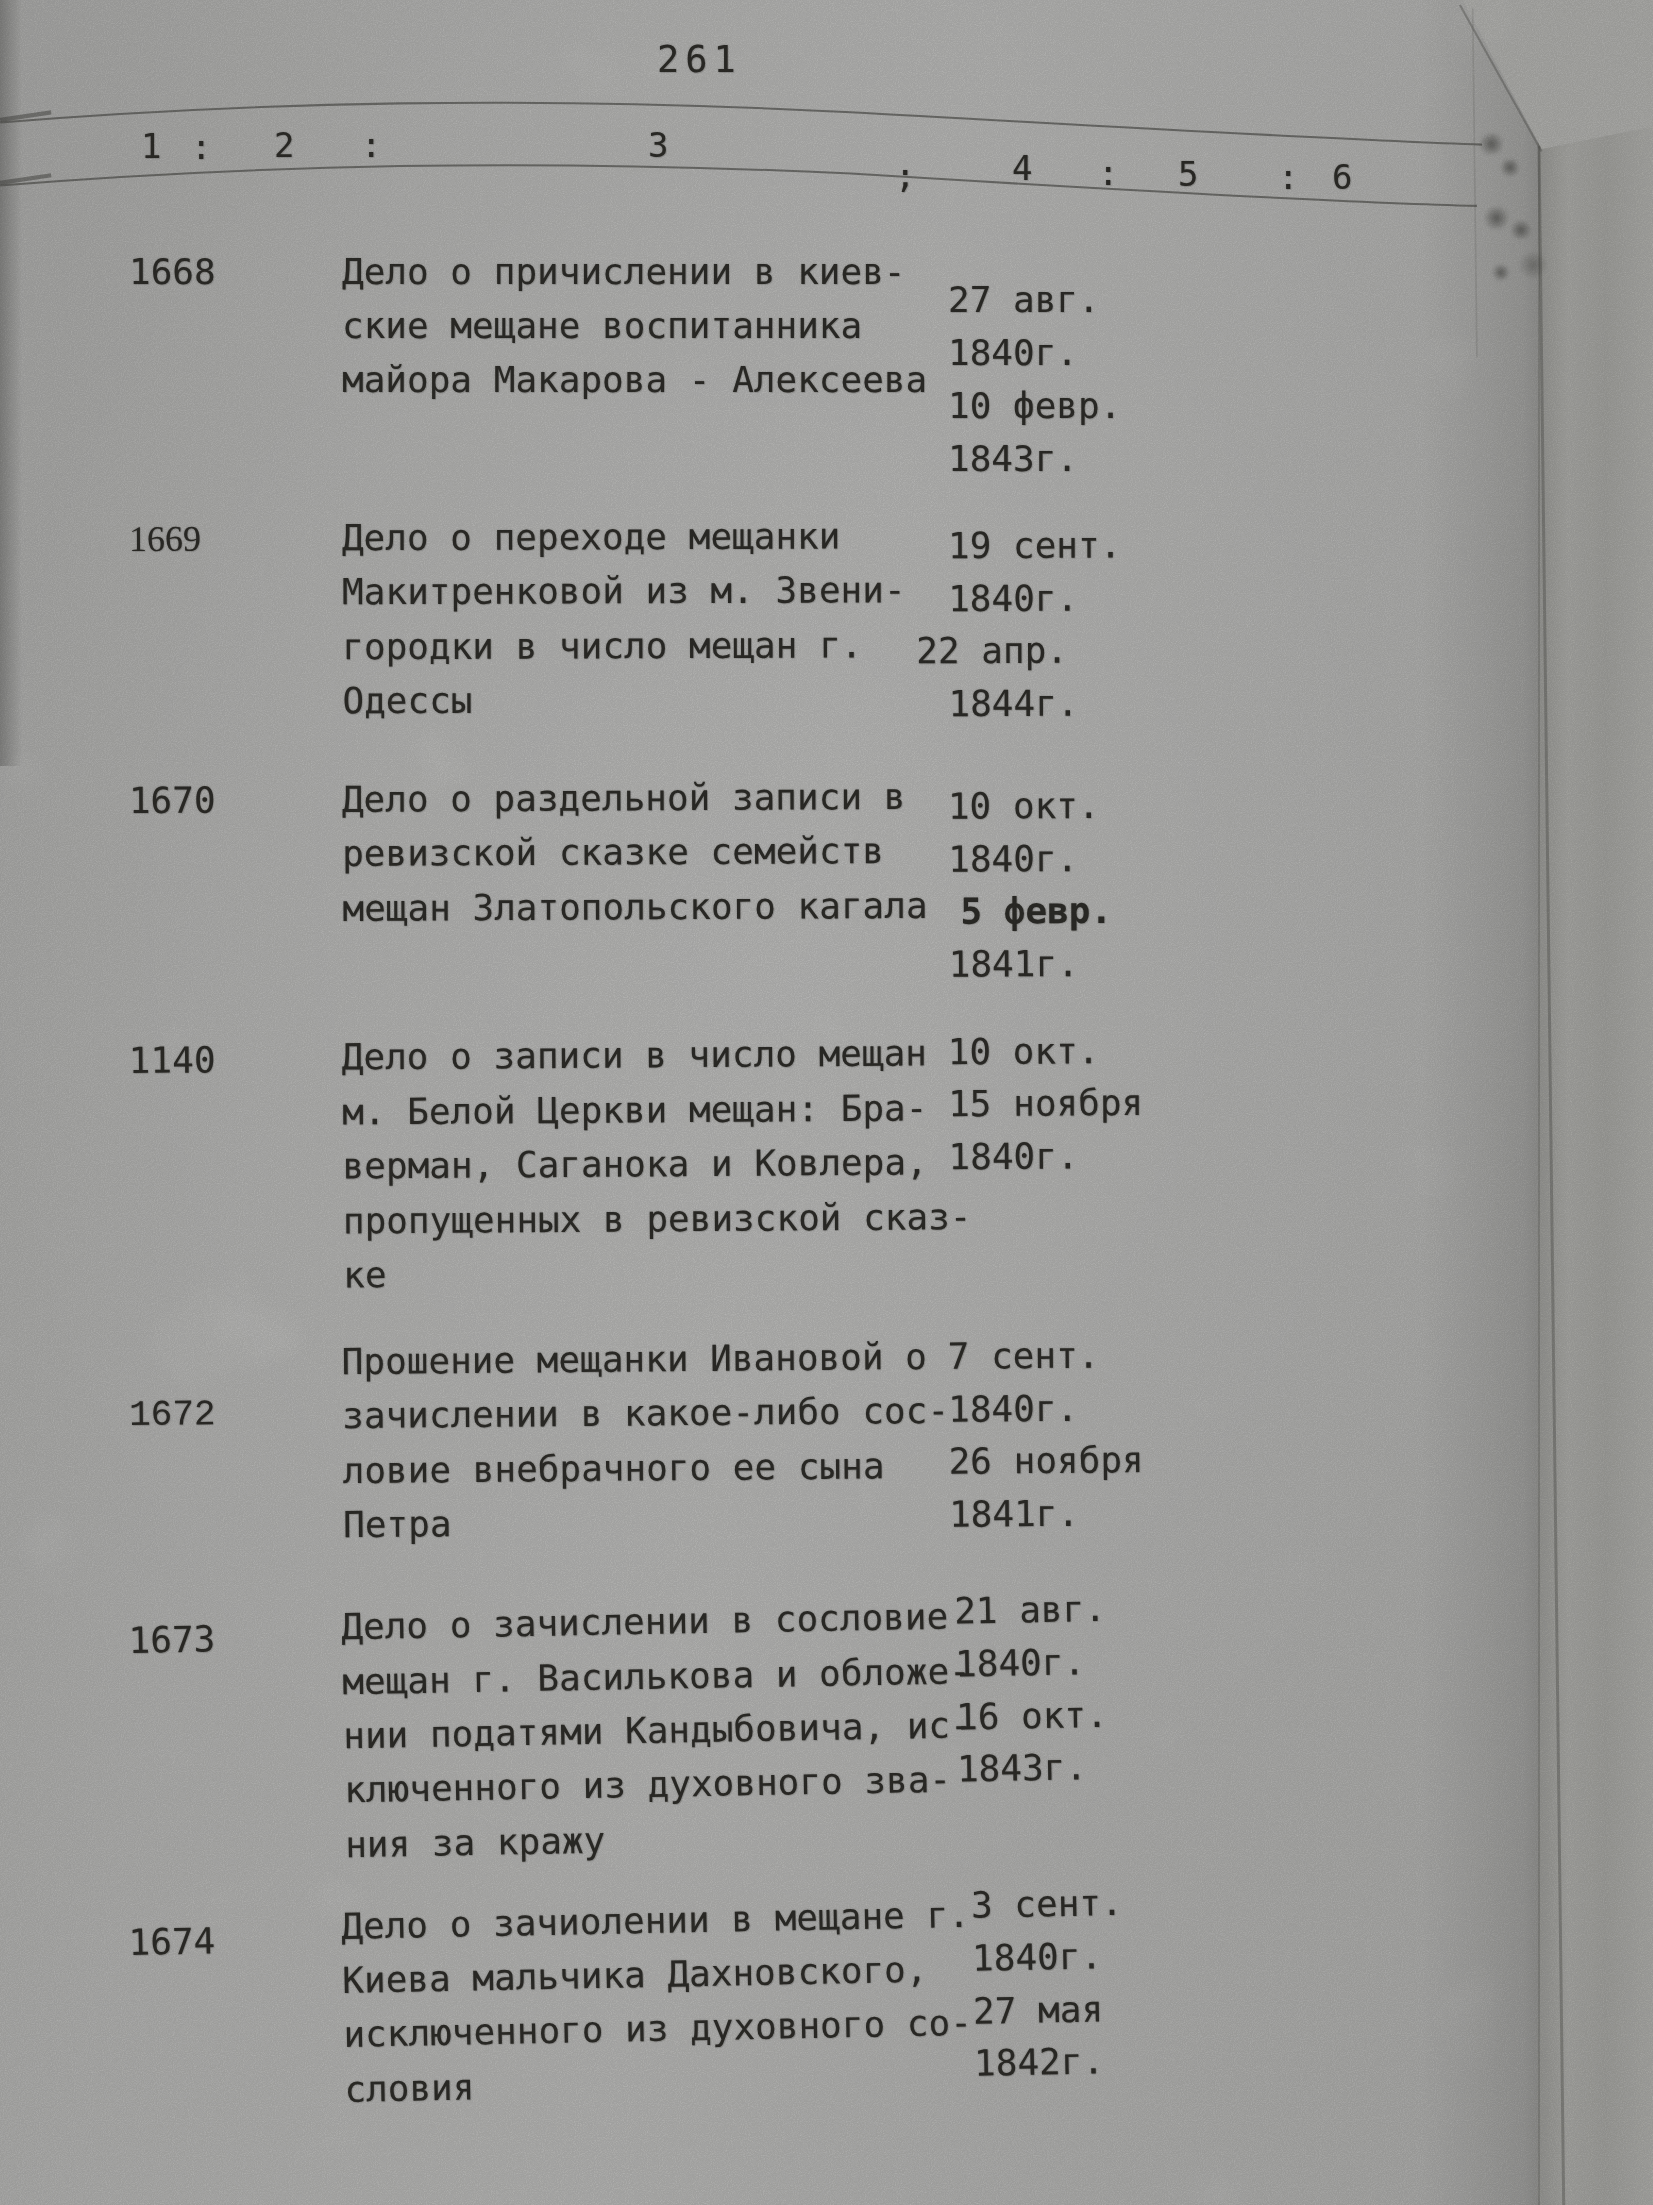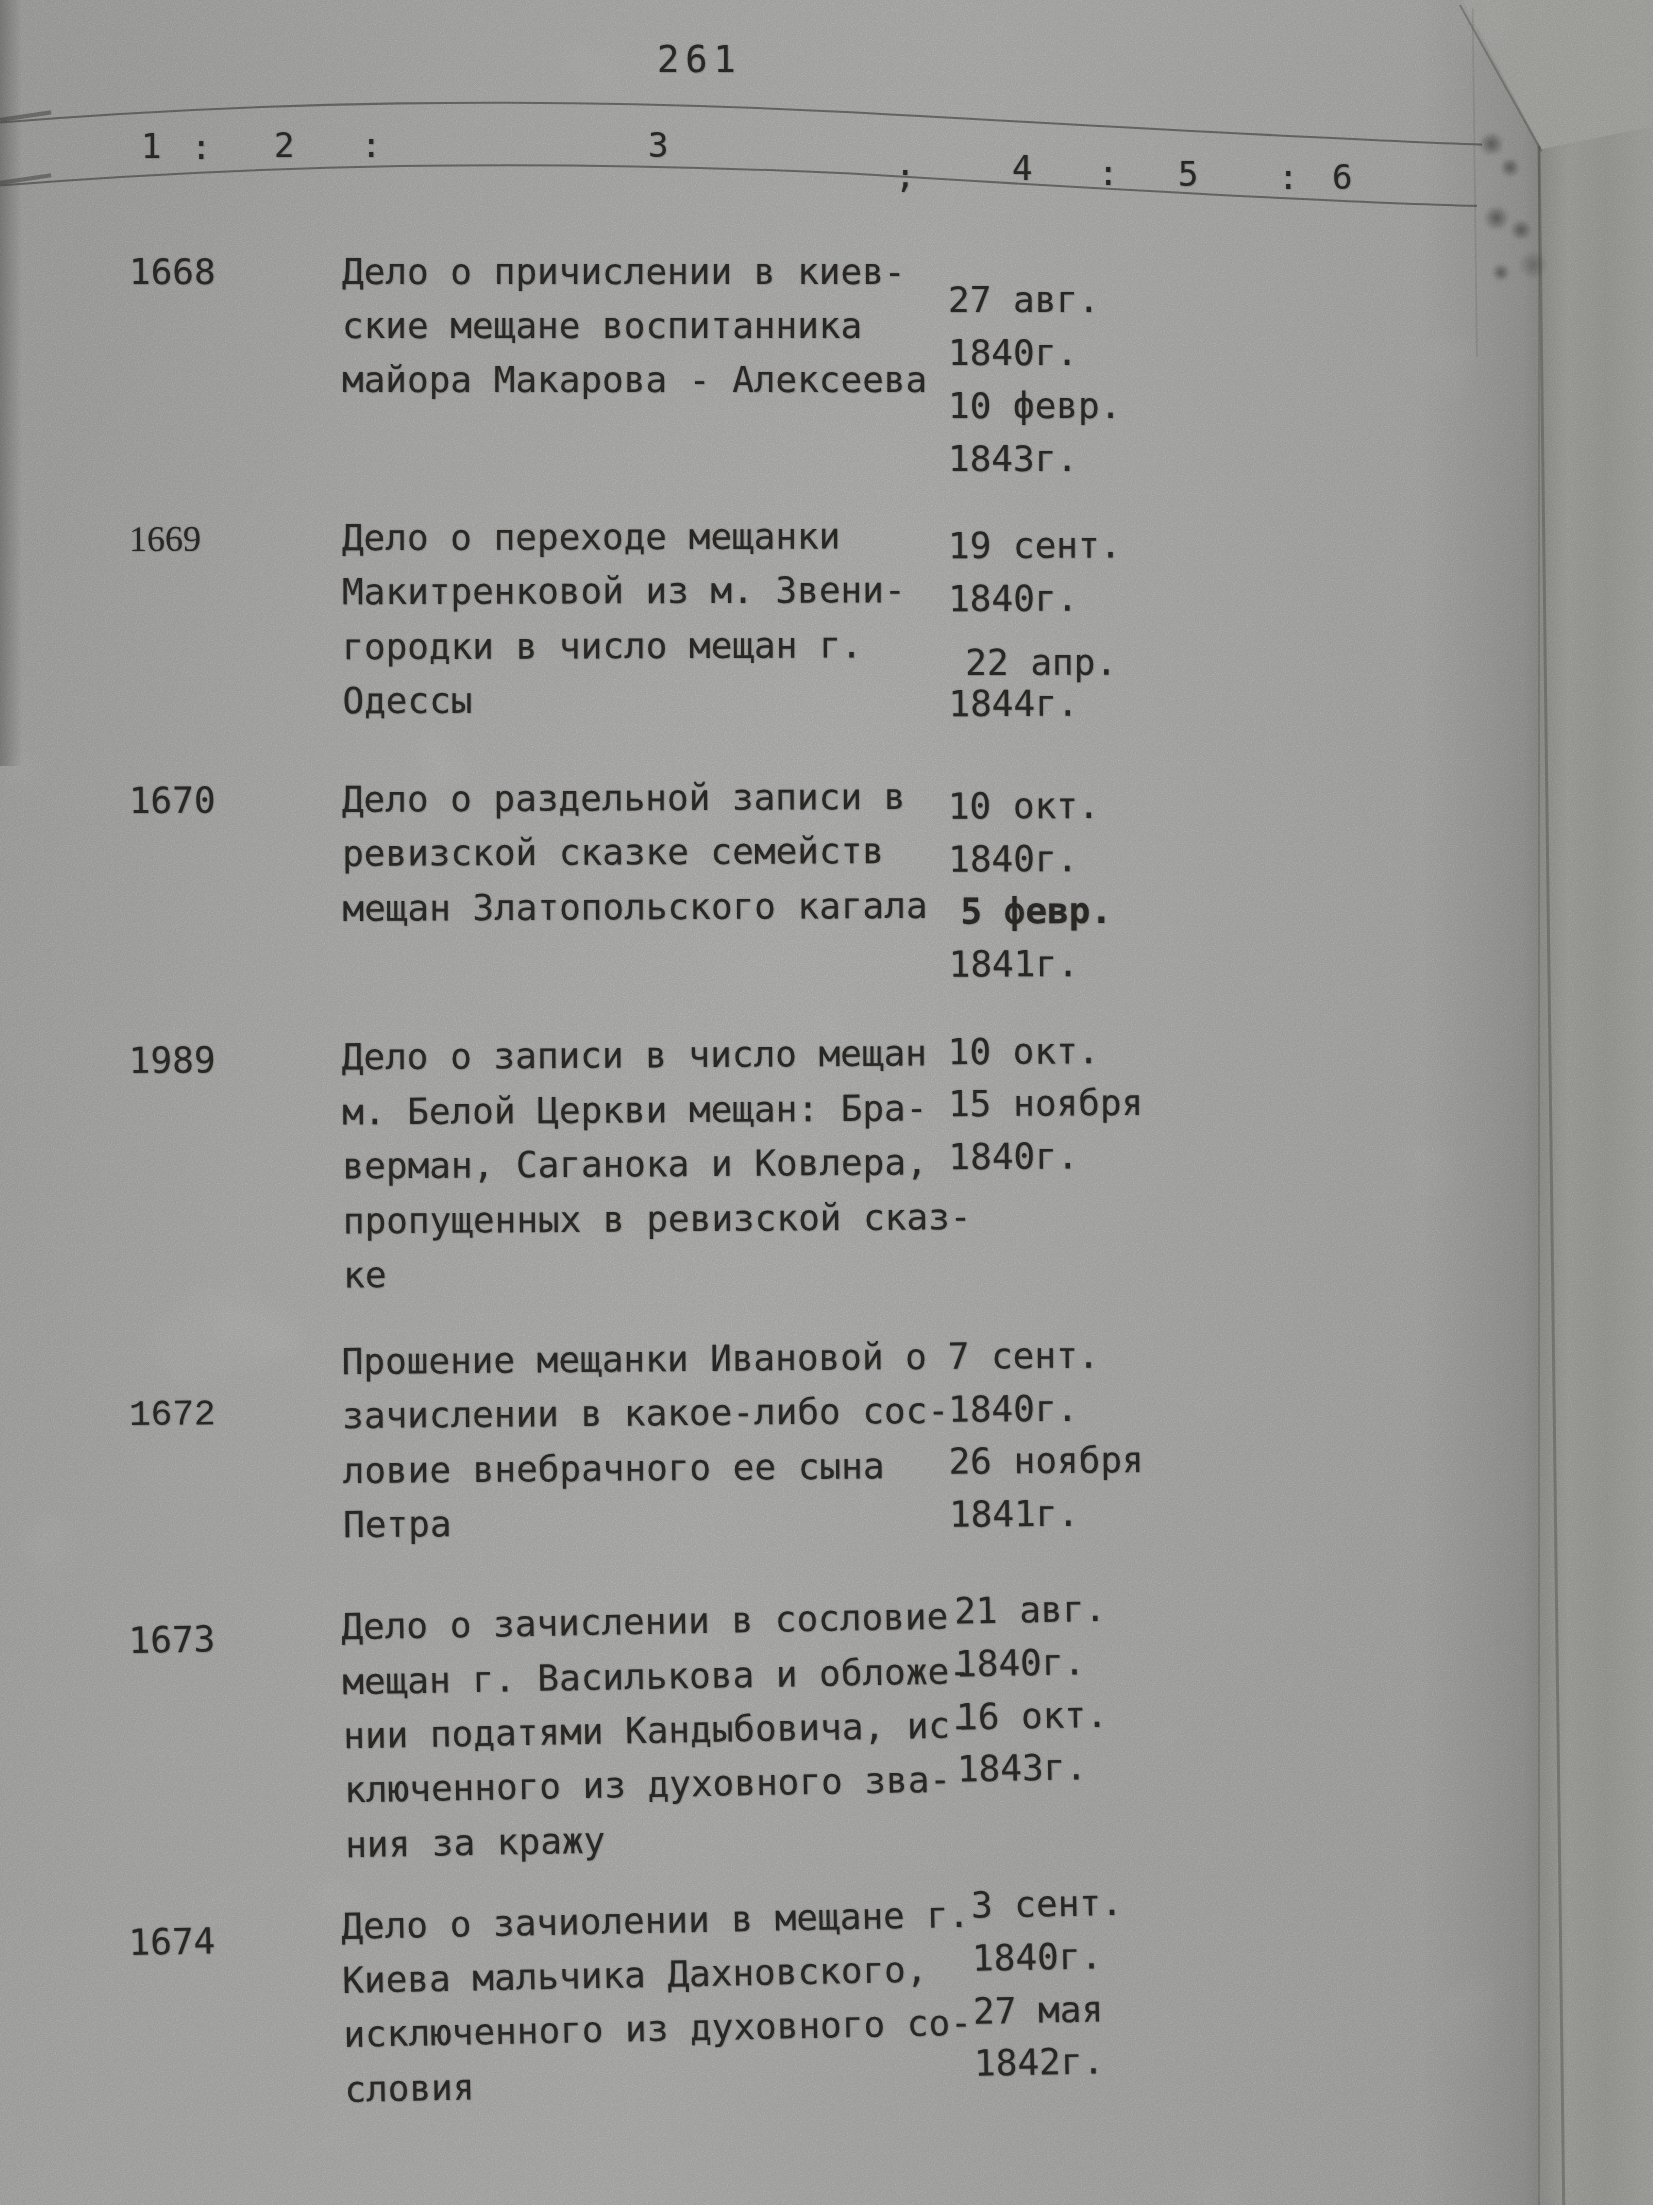--- a/index.html
+++ b/index.html
@@ -112,35 +112,35 @@
           <div class="tw date-line" style="left: 948px; top: 441px;">1843г.</div>
         </div>
         <div class="entry" style="transform-origin: 129px 572px; transform: rotate(-0.2deg);">
           <div class="tw case-number" style="left: 129px; top: 521px; font-family: Liberation Serif, serif;">1669</div>
           <div class="tw desc-line" style="left: 342px; top: 521px;">Дело о переходе мещанки</div>
           <div class="tw desc-line" style="left: 342px; top: 575px;">Макитренковой из м. Звени-</div>
           <div class="tw desc-line" style="left: 342px; top: 630px;">городки в число мещан г.</div>
           <div class="tw desc-line" style="left: 342px; top: 684px;">Одессы</div>
           <div class="tw date-line" style="left: 948px; top: 531px;">19 сент.</div>
           <div class="tw date-line" style="left: 948px; top: 584px;">1840г.</div>
-          <div class="tw date-line" style="left: 965px; top: 636px; margin-top: 12px;">22 апр.</div>
+          <div class="tw date-line" style="left: 916px; top: 636px;">22 апр.</div>
           <div class="tw date-line" style="left: 948px; top: 689px;">1844г.</div>
         </div>
         <div class="entry" style="transform-origin: 129px 834px; transform: rotate(-0.3deg);">
           <div class="tw case-number" style="left: 129px; top: 783px;">1670</div>
           <div class="tw desc-line" style="left: 342px; top: 783px;">Дело о раздельной записи в</div>
           <div class="tw desc-line" style="left: 342px; top: 837px;">ревизской сказке семейств</div>
           <div class="tw desc-line" style="left: 342px; top: 892px;">мещан Златопольского кагала</div>
           <div class="tw date-line" style="left: 948px; top: 793px;">10 окт.</div>
           <div class="tw date-line" style="left: 948px; top: 846px;">1840г.</div>
           <div class="tw date-line" style="left: 960px; top: 898px; font-weight: bold;">5 февр.</div>
           <div class="tw date-line" style="left: 948px; top: 951px;">1841г.</div>
         </div>
         <div class="entry" style="transform-origin: 129px 1092px; transform: rotate(-0.4deg);">
-          <div class="tw case-number" style="left: 129px; top: 1043px;">1989</div>
+          <div class="tw case-number" style="left: 129px; top: 1043px;">1140</div>
           <div class="tw desc-line" style="left: 342px; top: 1041px;">Дело о записи в число мещан</div>
           <div class="tw desc-line" style="left: 342px; top: 1096px;">м. Белой Церкви мещан: Бра-</div>
           <div class="tw desc-line" style="left: 342px; top: 1150px;">верман, Саганока и Ковлера,</div>
           <div class="tw desc-line" style="left: 342px; top: 1205px;">пропущенных в ревизской сказ-</div>
           <div class="tw desc-line" style="left: 342px; top: 1259px;">ке</div>
           <div class="tw date-line" style="left: 948px; top: 1040px;">10 окт.</div>
           <div class="tw date-line" style="left: 948px; top: 1092px;">15 ноября</div>
           <div class="tw date-line" style="left: 948px; top: 1145px;">1840г.</div>
         </div>
         <div class="entry" style="transform-origin: 129px 1397px; transform: rotate(-0.5deg);">

